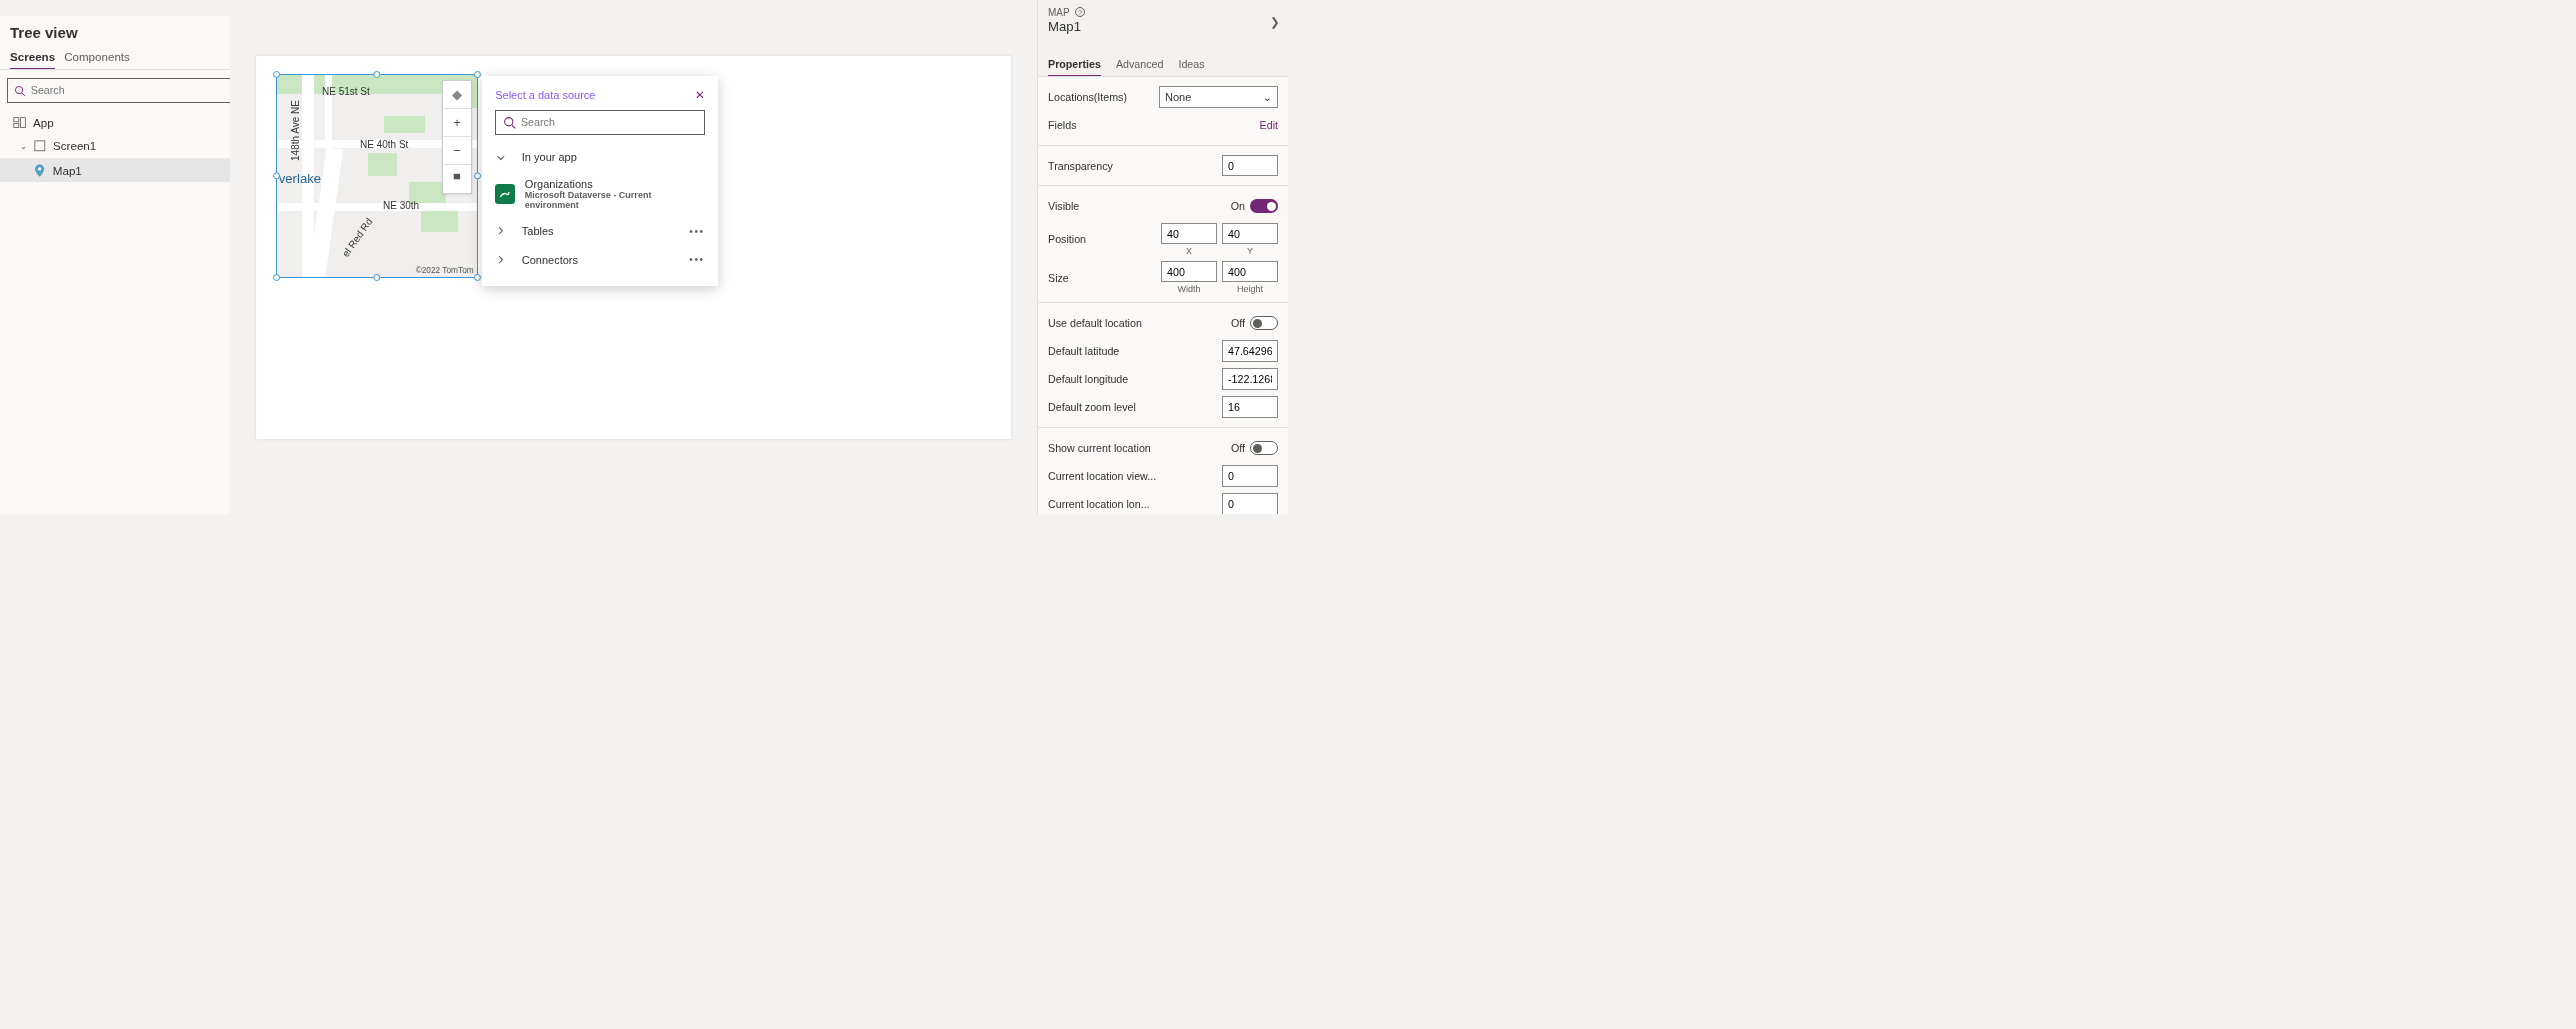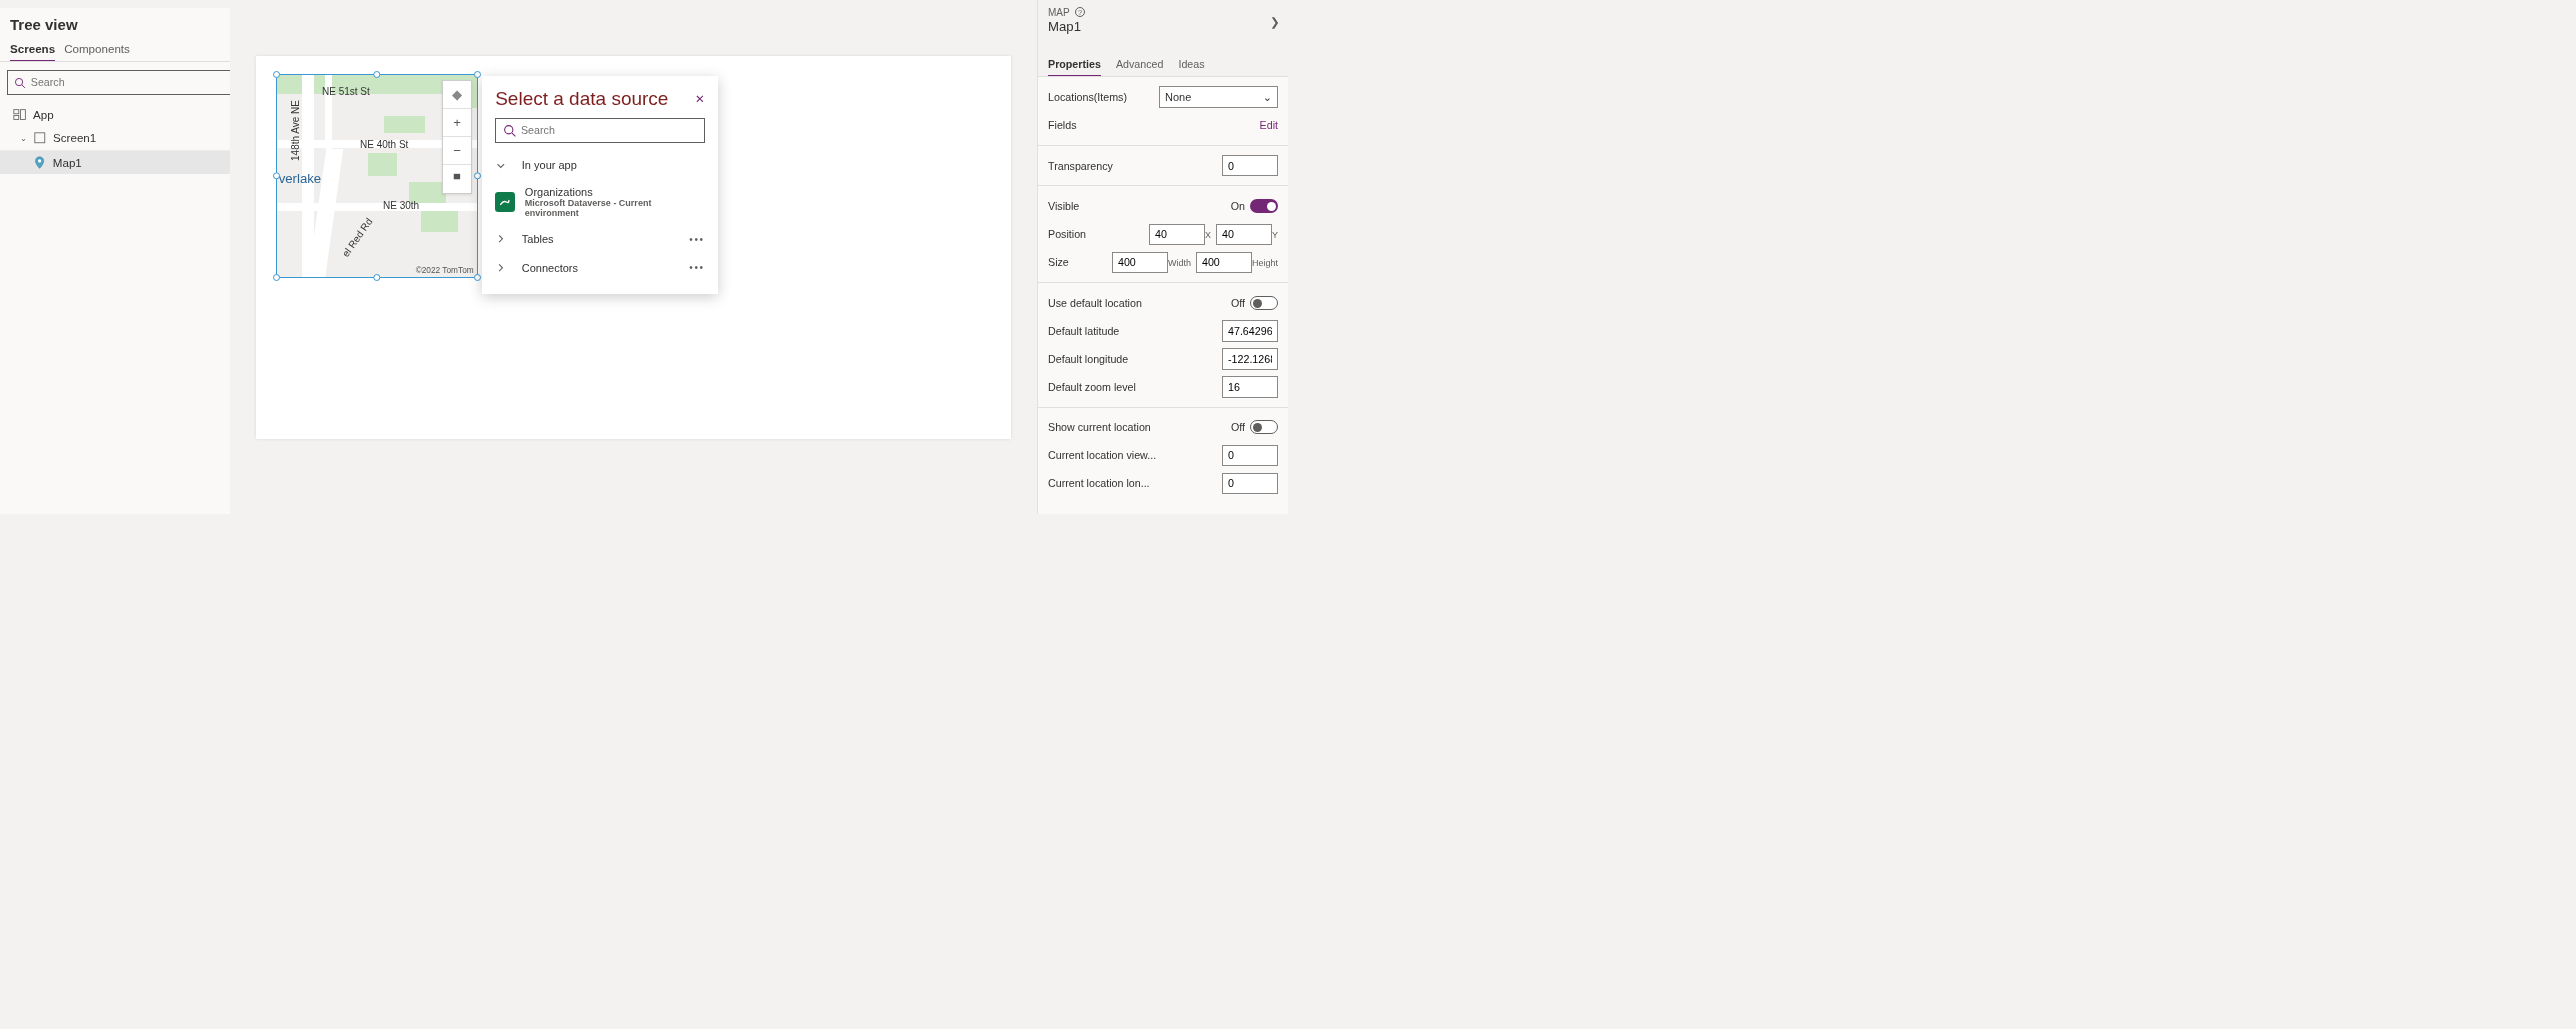--- a/index.html
+++ b/index.html
@@ -1,19 +1,19 @@
 <!DOCTYPE html>
 <html style="font-size:13.2px"><head>
 <meta charset="utf-8">
 <style>
 * { box-sizing: border-box; margin: 0; padding: 0; font-family: "Segoe UI", Arial, sans-serif; }
 body { background: #f3f2f1; width: 1288px; height: 514px; overflow: hidden; position: relative; }
 
 
-.tree-view { position: absolute; left: 0; top: 8px; width: 260px; height: 100%; background: #faf9f8; border-right: 0.8px solid #e1dfdd; }
+.tree-view { position: absolute; left: 0; top: 16px; width: 260px; height: 100%; background: #faf9f8; border-right: 0.8px solid #e1dfdd; }
 .tree-header { display: flex; justify-content: space-between; align-items: center; padding: 8.3px 10px 3.3px 10px; }
 .tree-title { font-size: 15px; font-weight: 600; color: #323130; }
 .tree-close { font-size: 13.2px; color: #605e5c; cursor: pointer; }
 .tree-tabs { display: flex; gap: 9px; padding: 5px 10px 0 10px; border-bottom: 0.8px solid #e1dfdd; }
 .tree-tab { font-size: 11.6px; color: #605e5c; padding-bottom: 5px; cursor: pointer; }
 .tree-tab.current { color: #323130; font-weight: 600; border-bottom: 1.7px solid #742774; }
 .tree-search { margin: 8.3px 6.6px; border: 0.8px solid #605e5c; height: 25px; display: flex; align-items: center; padding: 0 6.6px; }
 .tree-search svg { width: 11.6px; height: 11.6px; margin-right: 5px; }
 .tree-search input { border: none; outline: none; font-size: 10.7px; flex: 1; background: transparent; color: #605e5c; }
 .tree-item { display: flex; align-items: center; padding: 5px 6.6px 5px 13.2px; font-size: 11.6px; color: #323130; cursor: pointer; }
@@ -37,21 +37,21 @@
 .map-zoom div { height: 28px; display: flex; align-items: center; justify-content: center; border-bottom: 0.8px solid #e0e0e0; font-size: 13.2px; color: #555; }
 .map-zoom div:last-child { border-bottom: none; font-size: 9px; }
 .sel-handle { width: 7.4px; height: 7.4px; background: #fff; border: 0.8px solid #3b97d3; border-radius: 50%; position: absolute; }
 .sh-tl { left: -4.1px; top: -4.1px; } .sh-tc { left: 50%; top: -4.1px; transform: translateX(-50%); } .sh-tr { right: -4.1px; top: -4.1px; }
 .sh-ml { left: -4.1px; top: 50%; transform: translateY(-50%); } .sh-mr { right: -4.1px; top: 50%; transform: translateY(-50%); }
 .sh-bl { left: -4.1px; bottom: -4.1px; } .sh-bc { left: 50%; bottom: -4.1px; transform: translateX(-50%); } .sh-br { right: -4.1px; bottom: -4.1px; }
 
 
 .popup { position: absolute; left: 226px; top: 20px; width: 236px; background: #fff; box-shadow: 0 3.3px 13.2px rgba(0,0,0,0.2); padding: 11.6px 0; }
 .popup-hdr { display: flex; justify-content: space-between; align-items: center; padding: 0 13.2px 8.3px 13.2px; }
-.popup-title { font-size: 19px; color: #7f1d1d; }
+.popup-title { font-size: 11px; color: #8b5cf6; }
 .popup-close { color: #742774; font-size: 11.6px; cursor: pointer; }
 .popup-search { margin: 0 13.2px 8.3px 13.2px; border: 0.8px solid #605e5c; height: 25px; display: flex; align-items: center; padding: 0 6.6px; }
 .popup-search svg { width: 13.2px; height: 13.2px; margin-right: 5px; }
 .popup-search input { border: none; outline: none; font-size: 10.7px; flex: 1; color: #605e5c; }
 .popup-row { display: flex; align-items: center; padding: 8.3px 13.2px; font-size: 11px; color: #323130; cursor: pointer; }
 .popup-row .arrow { width: 15px; margin-right: 11.6px; color: #605e5c; display: inline-flex; }
 .popup-row .grow { flex: 1; }
 .popup-row .dots { color: #605e5c; letter-spacing: 1.7px; font-size: 10px; }
 .popup-org { display: flex; align-items: center; padding: 6.6px 13.2px; }
 .popup-org .badge { width: 20px; height: 20px; background: #0f7a4a; border-radius: 3.3px; margin-right: 10px; display: flex; align-items: center; justify-content: center; }
@@ -72,21 +72,21 @@
 .props-body { padding: 0; }
 .prop-group { border-bottom: 0.8px solid #e1dfdd; padding: 8.3px 10px; }
 .prop-row { display: flex; justify-content: space-between; align-items: center; min-height: 23px; font-size: 10.7px; color: #323130; margin-bottom: 5px; }
 .prop-row:last-child { margin-bottom: 0; }
 .prop-label { flex: 1; white-space: nowrap; overflow: hidden; text-overflow: ellipsis; margin-right: 6.6px; }
 .prop-select { width: 119px; height: 21.5px; border: 0.8px solid #8a8886; background: #fff; display: flex; align-items: center; justify-content: space-between; padding: 0 5px; font-size: 11px; }
 .prop-input { width: 56px; height: 21.5px; border: 0.8px solid #8a8886; background: #fff; padding: 0 5px; font-size: 10.7px; outline:none; }
 .prop-input.sm { width: 56px; }
 .prop-link { color: #742774; font-size: 10.7px; cursor: pointer; }
 .xy-wrap { display: flex; gap: 5px; }
-.xy-col { display: flex; flex-direction: row; align-items: center; }
+.xy-col { display: flex; flex-direction: column; align-items: center; }
 .xy-col .cap { font-size: 9px; color: #605e5c; margin-top: 1.7px; }
 .toggle-wrap { display: flex; align-items: center; gap: 5px; }
 .toggle-txt { font-size: 10.7px; color: #323130; }
 .toggle { width: 28px; height: 14px; border-radius: 8.3px; position: relative; cursor: pointer; }
 .toggle.on { background: #742774; }
 .toggle.off { background: #fff; border: 0.8px solid #605e5c; }
 .toggle .knob { width: 9px; height: 9px; border-radius: 50%; position: absolute; top: 1.7px; }
 .toggle.on .knob { background: #fff; right: 2.5px; top: 2.5px; }
 .toggle.off .knob { background: #605e5c; left: 1.7px; }
 

